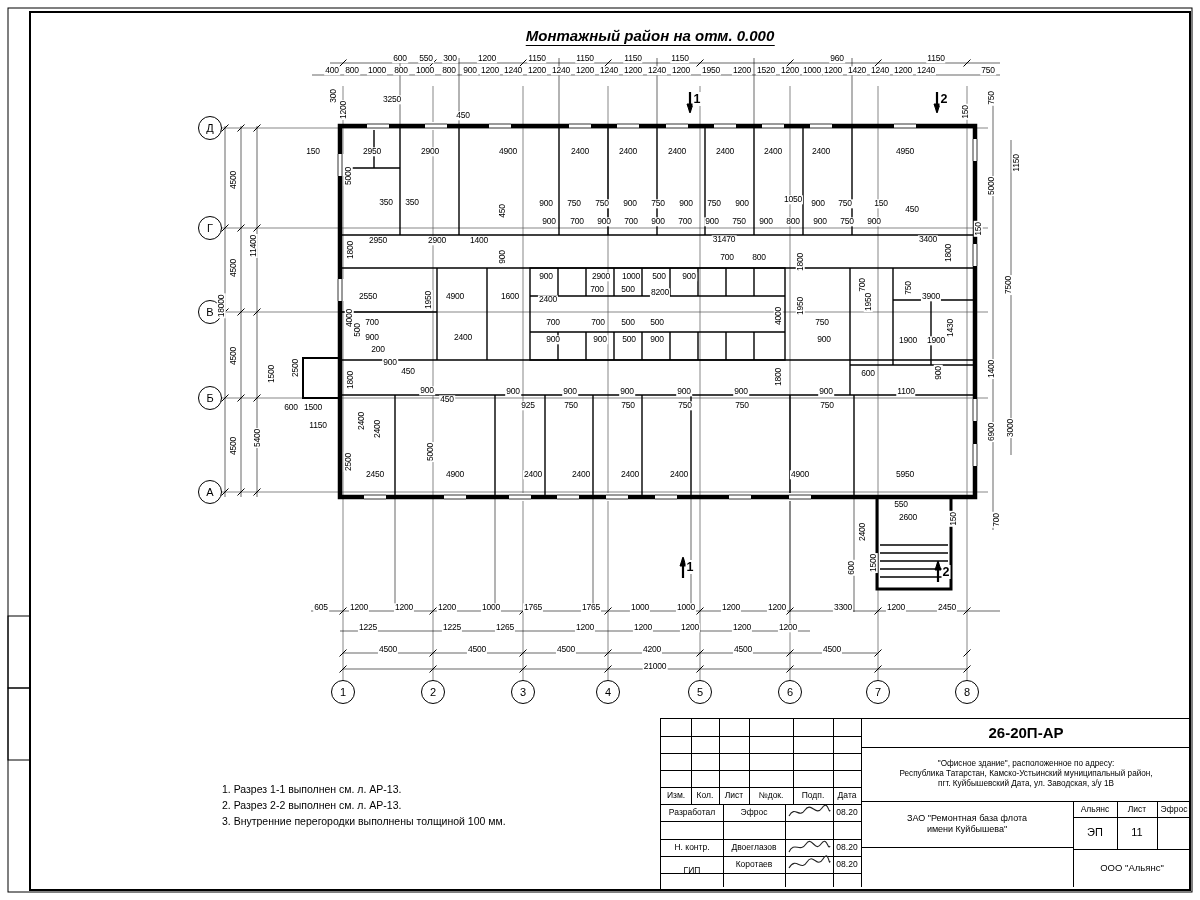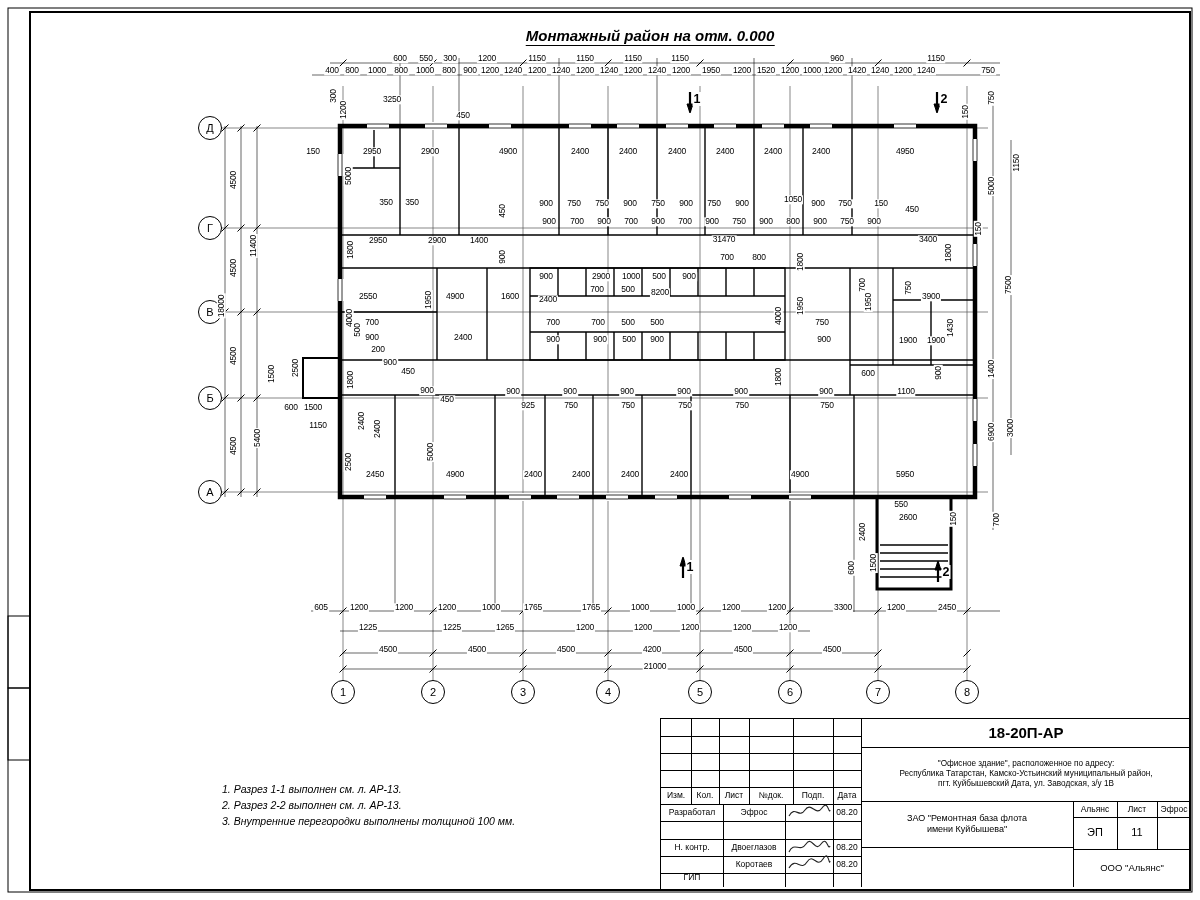--- a/index.html
+++ b/index.html
@@ -3,21 +3,21 @@
 <meta charset="utf-8">
 <style>
   html,body{margin:0;padding:0;background:#fff;}
   .sheet{position:relative;width:1200px;height:900px;background:#fff;font-family:"Liberation Sans",sans-serif;color:#000;overflow:hidden;}
   .sheet svg{position:absolute;left:0;top:0;}
   .page-title{position:absolute;left:650px;top:27px;transform:translateX(-50%);font-size:15px;font-style:italic;font-weight:bold;border-bottom:1.4px solid #000;padding-bottom:1px;white-space:nowrap;}
   .bubble{position:absolute;width:22px;height:22px;border:1.2px solid #000;border-radius:50%;background:#fff;transform:translate(-50%,-50%);display:flex;align-items:center;justify-content:center;font-size:11px;line-height:1;}
   .dim{position:absolute;transform:translate(-50%,-55%);font-size:8.5px;line-height:1;background:#fff;padding:0 1px;white-space:nowrap;letter-spacing:-0.2px;}
   .dim-v{transform:translate(-50%,-50%) rotate(-90deg);}
   .secnum{position:absolute;transform:translate(-50%,-50%);font-size:12.5px;font-weight:bold;background:#fff;padding:0 1px;}
-  #notes{position:absolute;left:222px;top:782px;font-size:10.5px;line-height:1.5;font-style:italic;}
+  #notes{position:absolute;left:222px;top:782px;font-size:10.5px;line-height:1.5;}
   
   .tb{position:absolute;left:660px;top:718px;width:530px;height:172px;border:1.8px solid #000;box-sizing:border-box;font-size:8.5px;}
   .tb .h{position:absolute;background:#000;height:1px;}
   .tb .v{position:absolute;background:#000;width:1px;}
   .tb .c{position:absolute;display:flex;flex-direction:column;align-items:center;justify-content:center;text-align:center;line-height:1.2;overflow:hidden;}
   .sig{position:absolute;}
 </style>
 </head>
 <body>
 
@@ -552,41 +552,41 @@
     <div class="h" style="left:0;top:154px;width:200px;"></div>
     <div class="h" style="left:200px;top:28px;width:330px;"></div>
     <div class="h" style="left:200px;top:82px;width:330px;"></div>
     <div class="v" style="left:412px;top:82px;height:86px;"></div>
     <div class="h" style="left:200px;top:128px;width:212px;"></div>
     <div class="v" style="left:456px;top:82px;height:48px;"></div>
     <div class="v" style="left:496px;top:82px;height:48px;"></div>
     <div class="h" style="left:412px;top:98px;width:118px;"></div>
     <div class="h" style="left:412px;top:130px;width:118px;"></div>
 
-    <div class="c" style="left:200px;top:0;width:330px;height:28px;font-size:15px;font-weight:bold;">18-20П-АР</div>
+    <div class="c" style="left:200px;top:0;width:330px;height:28px;font-size:15px;font-weight:bold;">26-20П-АР</div>
     <div class="c" style="left:202px;top:29px;width:326px;height:52px;font-size:8.2px;">
       <div>"Офисное здание", расположенное по адресу:</div>
       <div>Республика Татарстан, Камско-Устьинский муниципальный район,</div>
       <div>пгт. Куйбышевский Дата, ул. Заводская, з/у 1В</div>
     </div>
 
     <div class="c" style="left:0;top:68px;width:30px;height:17px;">Изм.</div>
     <div class="c" style="left:30px;top:68px;width:28px;height:17px;">Кол.</div>
     <div class="c" style="left:58px;top:68px;width:30px;height:17px;">Лист</div>
     <div class="c" style="left:88px;top:68px;width:44px;height:17px;">№док.</div>
     <div class="c" style="left:132px;top:68px;width:40px;height:17px;">Подп.</div>
     <div class="c" style="left:172px;top:68px;width:28px;height:17px;">Дата</div>
 
     <div class="c" style="left:0;top:85px;width:62px;height:17px;">Разработал</div>
     <div class="c" style="left:62px;top:85px;width:62px;height:17px;">Эфрос</div>
     <div class="c" style="left:172px;top:85px;width:28px;height:17px;">08.20</div>
     <div class="c" style="left:0;top:120px;width:62px;height:17px;">Н. контр.</div>
     <div class="c" style="left:62px;top:120px;width:62px;height:17px;">Двоеглазов</div>
     <div class="c" style="left:172px;top:120px;width:28px;height:17px;">08.20</div>
-    <div class="c" style="left:0;top:150px;width:62px;height:17px;">ГИП</div>
+    <div class="c" style="left:0;top:143px;width:62px;height:17px;">ГИП</div>
     <div class="c" style="left:62px;top:137px;width:62px;height:17px;">Коротаев</div>
     <div class="c" style="left:172px;top:137px;width:28px;height:17px;">08.20</div>
 
     <svg class="sig" style="left:125px;top:84px;" width="46" height="19" viewBox="0 0 46 19">
       <path d="M3 13 C9 2 13 16 19 7 S30 14 36 5 S43 12 44 7" fill="none" stroke="#222" stroke-width="1.1"></path>
     </svg>
     <svg class="sig" style="left:125px;top:119px;" width="46" height="19" viewBox="0 0 46 19">
       <path d="M3 14 C8 3 14 15 20 6 S29 15 35 6 S42 13 44 8" fill="none" stroke="#222" stroke-width="1.1"></path>
     </svg>
     <svg class="sig" style="left:125px;top:136px;" width="46" height="19" viewBox="0 0 46 19">

